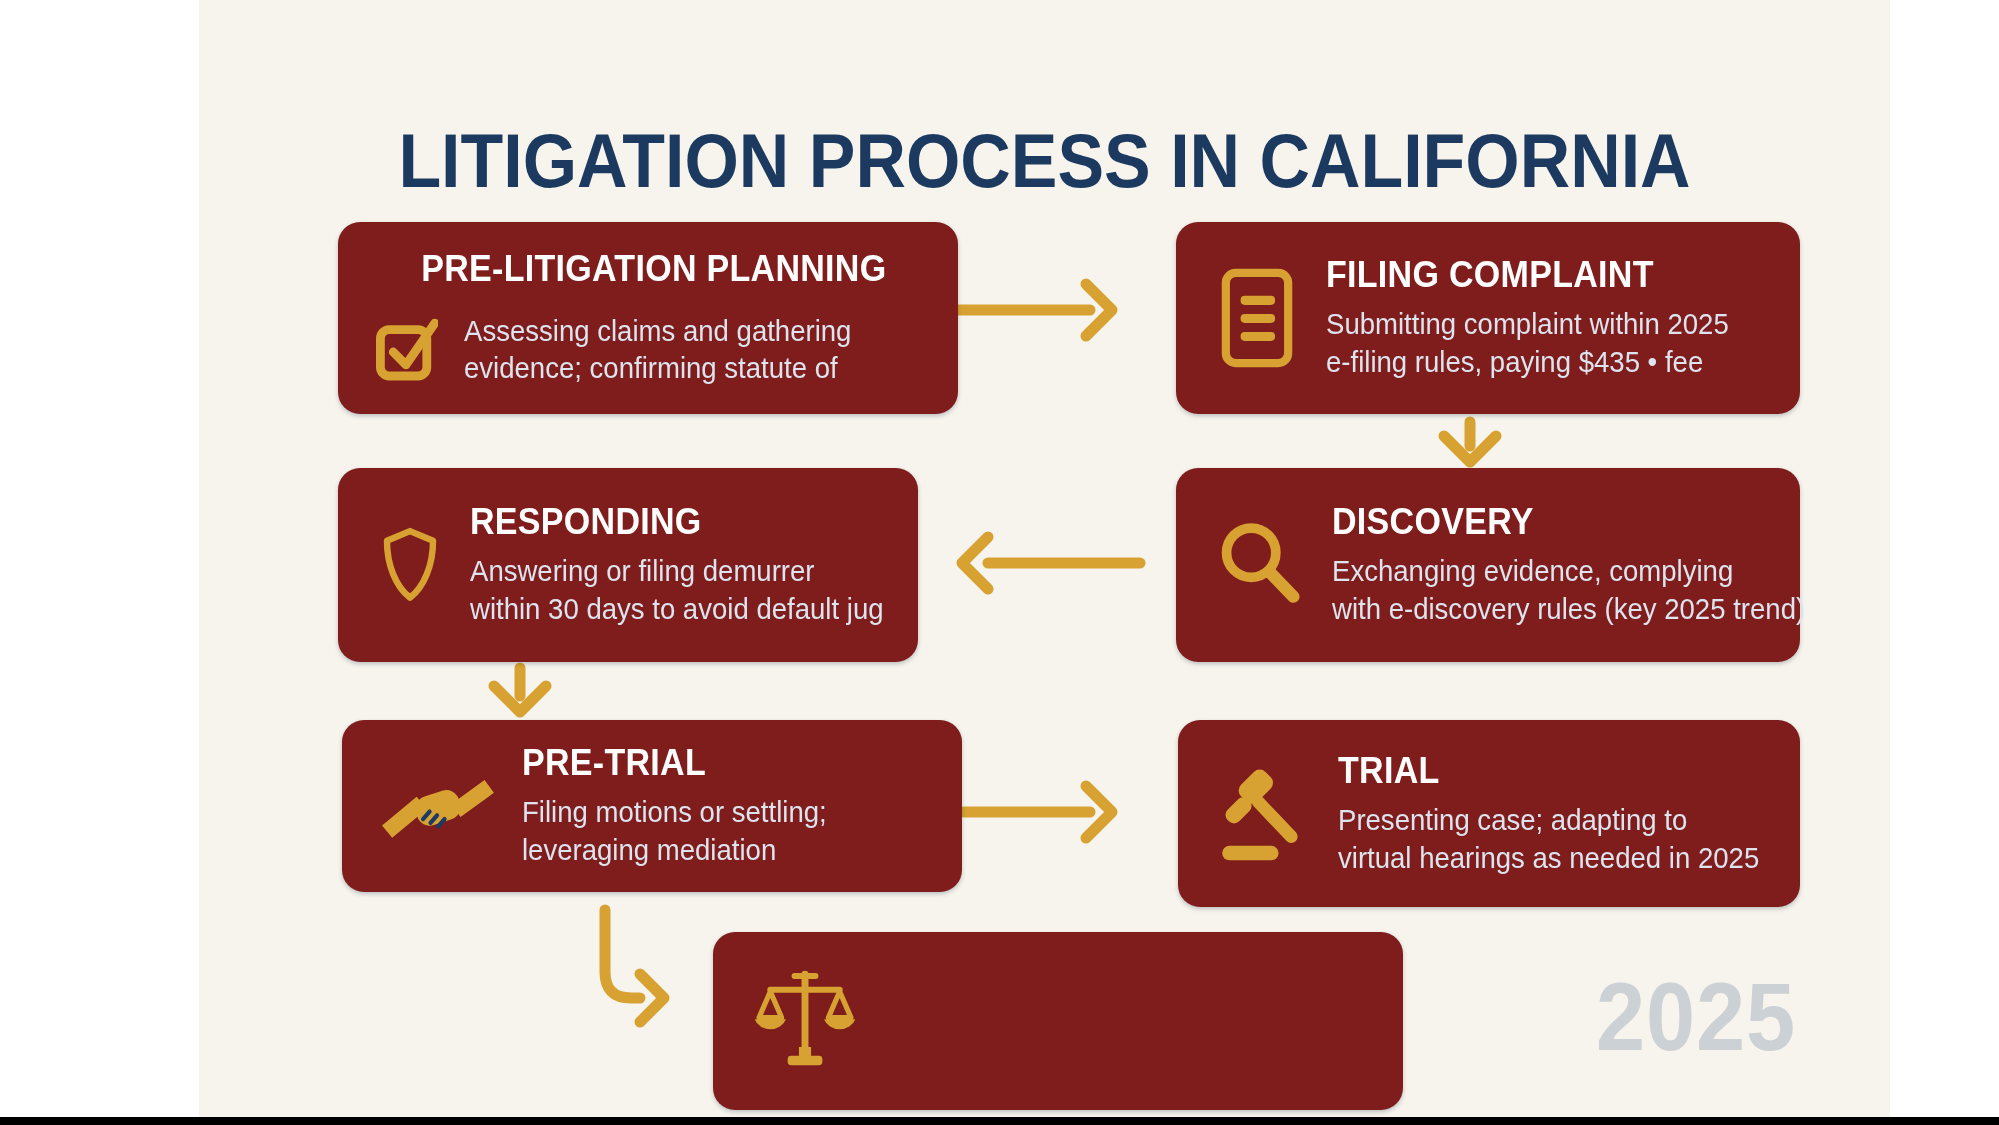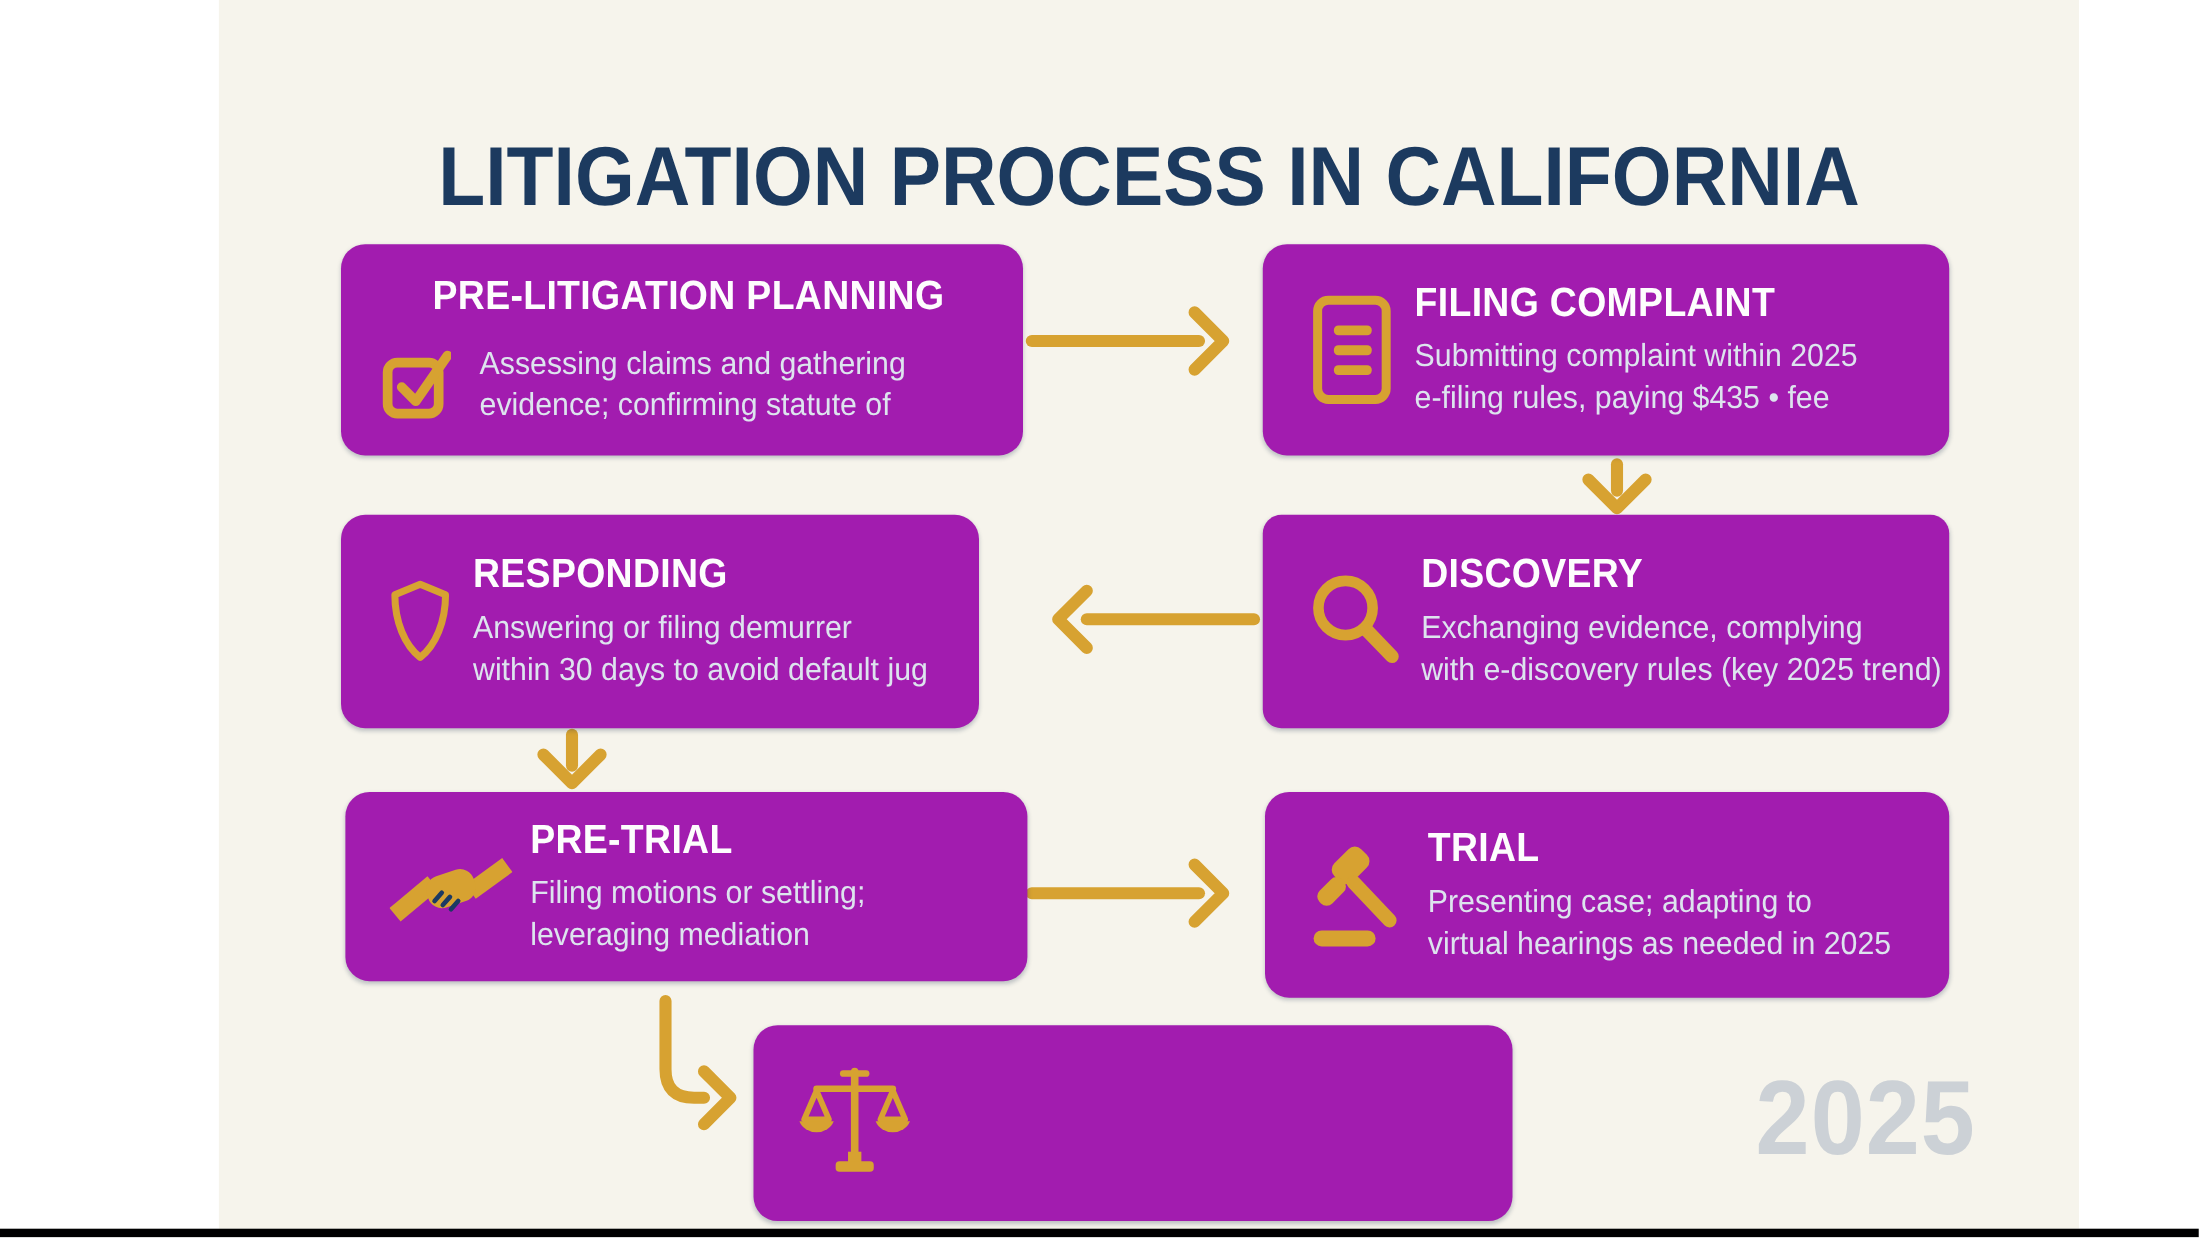--- a/index.html
+++ b/index.html
@@ -17,26 +17,27 @@
     background:#000000;
   }
   .main-title {
     position:absolute; left:199px; top:66px; width:1691px;
     text-align:center; font-size:76px; font-weight:bold;
     color:#1c3a5f; letter-spacing:0px;
     transform:scaleX(0.92); transform-origin:center;
     white-space:nowrap;
   }
   .box {
-    position:absolute; background:#a21caf; border-radius:22px;
+    position:absolute; background:#7f1d1d; border-radius:22px;
     box-shadow:0 2px 4px rgba(20,40,70,0.25);
+    margin-left:28px;
   }
   .row-layout {
     display:flex; align-items:center; height:100%;
-    padding:0 28px 0 40px; gap:16px; box-sizing:border-box;
+    padding:0 28px 0 40px; gap:28px; box-sizing:border-box;
   }
   .col-layout {
     display:flex; flex-direction:column; justify-content:center;
     height:100%; padding:0 24px 0 36px; box-sizing:border-box;
   }
   .col-layout .title-row { text-align:center; margin-bottom:10px; }
   .col-layout .icon-desc-row { display:flex; align-items:flex-end; gap:26px; }
   .text-col { display:flex; flex-direction:column; gap:10px; min-width:0; }
   .box-title {
     font-size:37px; font-weight:bold; color:#fdfdfd; letter-spacing:0.3px;
@@ -128,21 +129,21 @@
         <path d="M50 5 L86 20 C86 58 72 92 50 109 C28 92 14 58 14 20 Z"></path>
       </svg>
       <div class="text-col">
         <span class="box-title">RESPONDING</span>
         <div class="desc">Answering or filing demurrer
 within 30 days to avoid default jug</div>
       </div>
     </div>
   </div>
 
-  <div class="box" style="left:1148px; top:468px; width:624px; height:194px;border-radius:17px;">
+  <div class="box" style="left:1148px; top:468px; width:624px; height:194px;">
     <div class="row-layout">
       <svg class="icon" width="88" height="96" viewBox="0 0 100 108" fill="none" stroke="#d7a231" stroke-linecap="round">
         <circle cx="40" cy="40" r="28" stroke-width="11"></circle>
         <line x1="62" y1="63" x2="88" y2="90" stroke-width="14"></line>
       </svg>
       <div class="text-col">
         <span class="box-title">DISCOVERY</span>
         <div class="desc">Exchanging evidence, complying
 with e-discovery rules (key 2025 trend)</div>
       </div>

